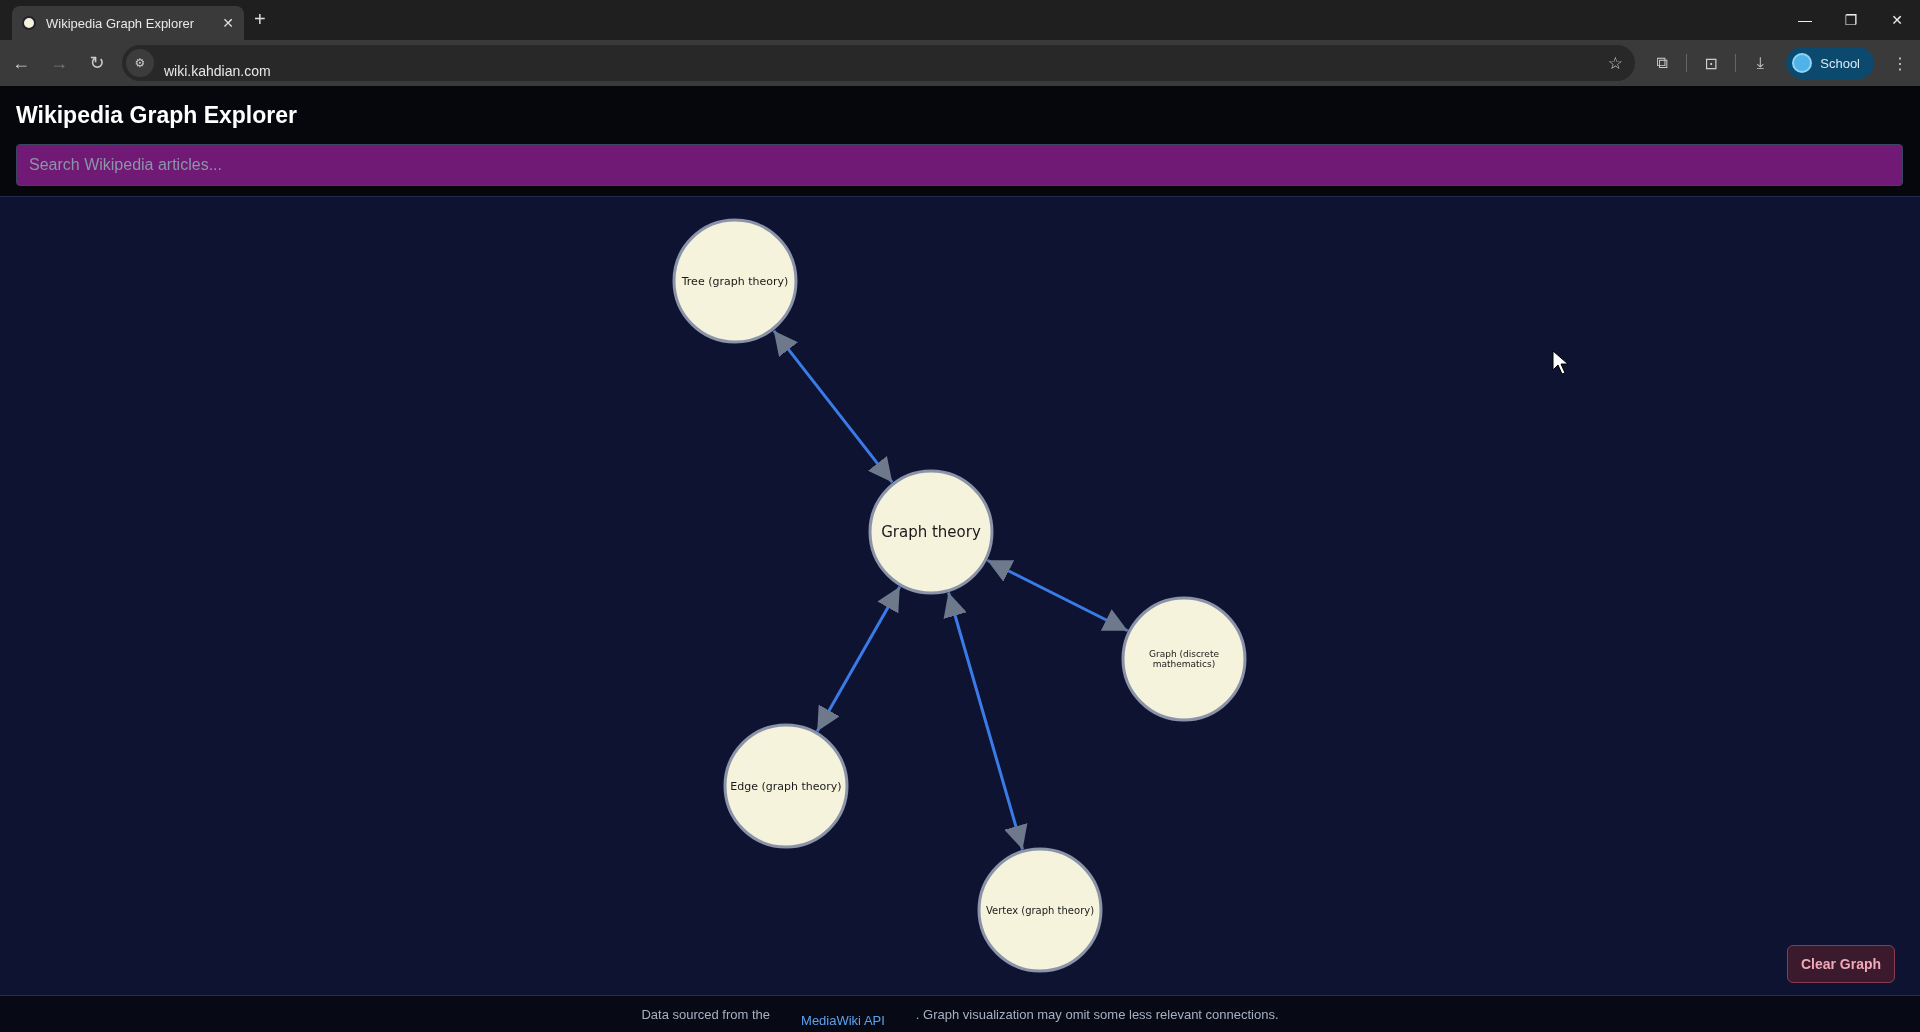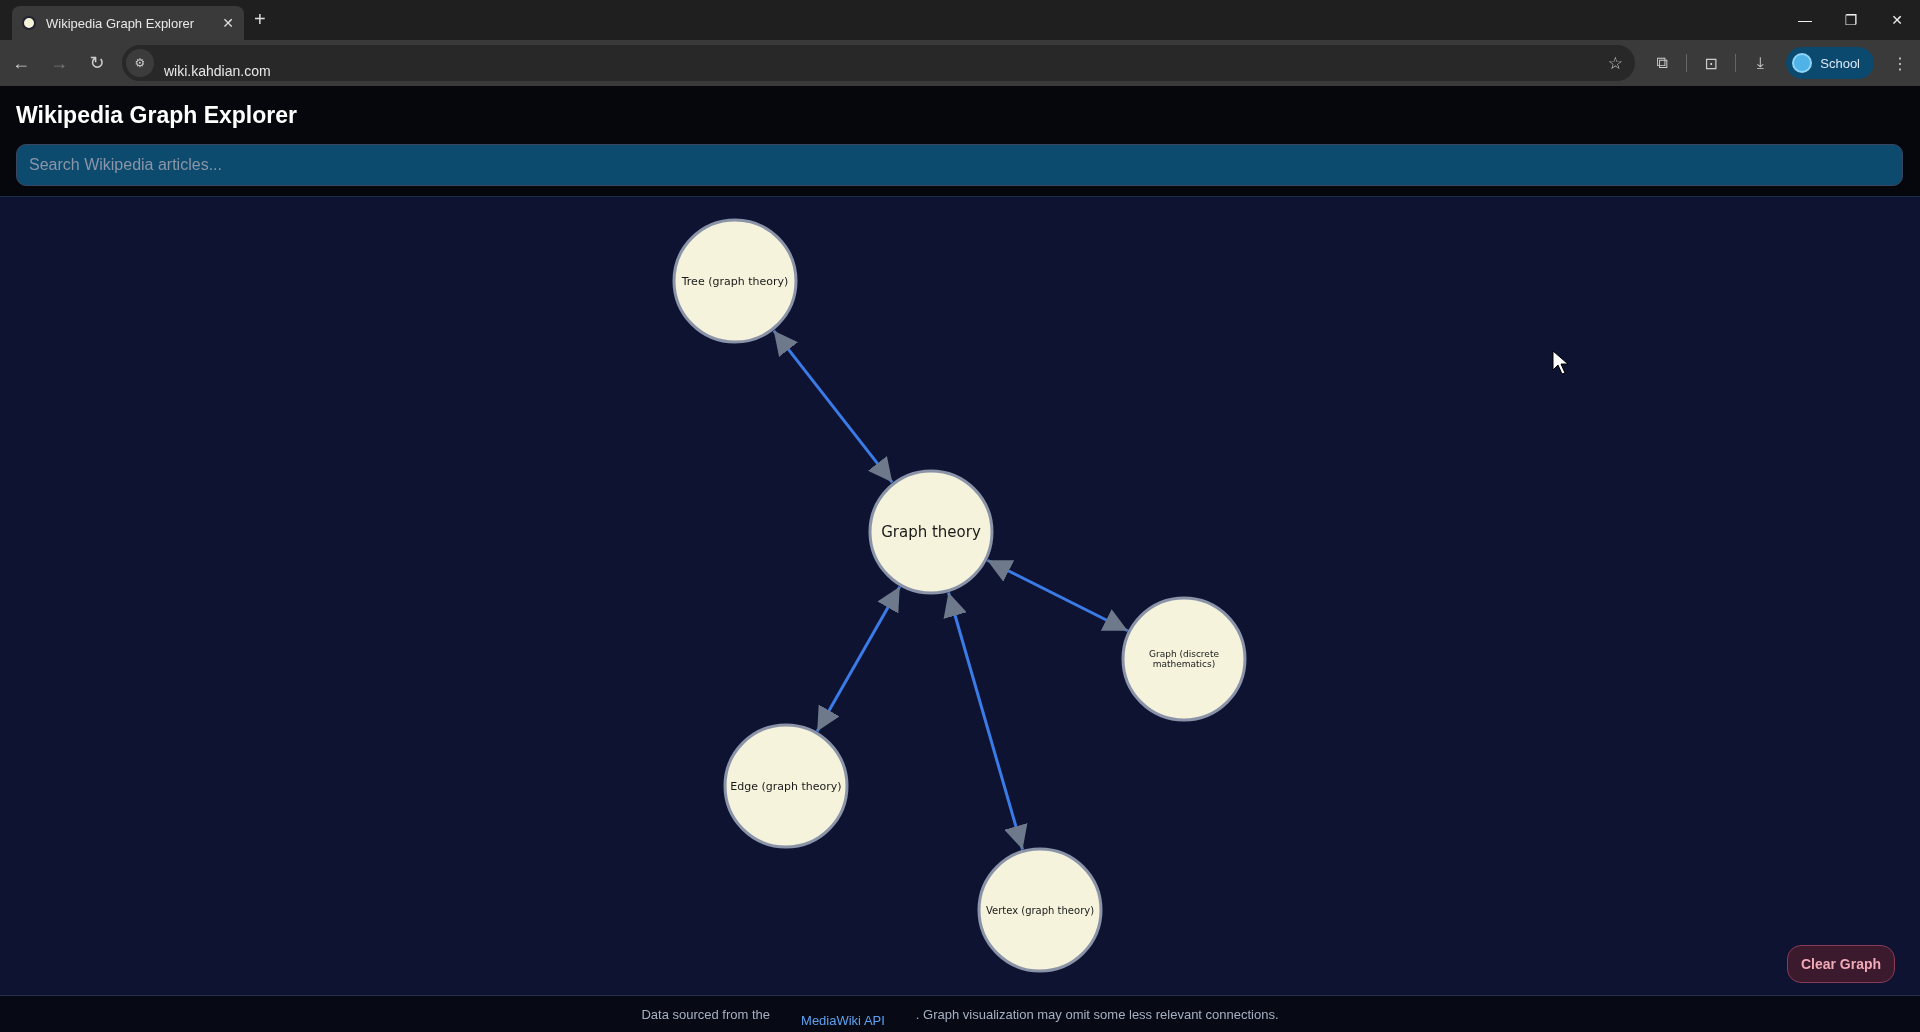--- a/index.html
+++ b/index.html
@@ -19,26 +19,26 @@
     .site-info { width: 28px; height: 28px; border-radius: 50%; background: #3c3c3c; margin-left: 4px; display: flex; align-items: center; justify-content: center; color: #ccc; font-size: 12px; }
     .url { color: #e8e8e8; font-size: 14px; margin-left: 10px; flex: 1; margin-top: 15px; }
     .star { color: #ccc; font-size: 17px; margin-right: 12px; }
     .tool-icons { position: absolute; right: 0; top: 0; height: 46px; display: flex; align-items: center; }
     .tool-icon { width: 40px; height: 40px; display: flex; align-items: center; justify-content: center; color: #ccc; font-size: 16px; }
     .sep { width: 1px; height: 18px; background: #666; margin: 0 4px; }
     .profile { height: 32px; padding: 0 14px 0 6px; background: #0b4a6e; border-radius: 16px; display: flex; align-items: center; color: #dbe9f5; font-size: 13px; margin: 13px 6px; }
     .profile-avatar { width: 20px; height: 20px; border-radius: 50%; background: #4fb3e8; margin-right: 8px; border: 2px solid #8fd3f7; }
     .app-header { position: absolute; left: 0; top: 86px; width: 1920px; height: 111px; background: #05070d; border-bottom: 1px solid #1e2a4a; }
     .app-title { position: absolute; left: 16px; top: 16px; color: #ffffff; font-size: 23px; font-weight: bold; }
-    .search { position: absolute; left: 16px; top: 58px; width: 1887px; height: 42px; background: #0c4a6e; border: 1px solid #3a4660; border-radius: 10px; color: #cfd6e2; font-size: 16px; padding: 12px 12px; font-family: "Liberation Sans", sans-serif; outline: none; }
+    .search { position: absolute; left: 16px; top: 58px; width: 1887px; height: 42px; background: #701a75; border: 1px solid #3a4660; border-radius: 4px; color: #cfd6e2; font-size: 16px; padding: 12px 12px; font-family: "Liberation Sans", sans-serif; outline: none; }
     .search::placeholder { color: #8a95a8; }
     .graph-area { position: absolute; left: 0; top: 197px; width: 1920px; height: 798px; background: #0d1330; }
     .graph-svg { position: absolute; left: 0; top: 0; }
     .node-label { font-family: "DejaVu Sans", sans-serif; fill: #1a1a1a; text-anchor: middle; }
-    .clear-btn { position: absolute; left: 1787px; top: 748px; width: 108px; height: 38px; background: #3a1a2c; border: 1px solid #8a3a55; border-radius: 14px; color: #f2a9b8; font-size: 14px; font-weight: bold; cursor: pointer; font-family: "Liberation Sans", sans-serif; }
+    .clear-btn { position: absolute; left: 1787px; top: 748px; width: 108px; height: 38px; background: #3a1a2c; border: 1px solid #8a3a55; border-radius: 6px; color: #f2a9b8; font-size: 14px; font-weight: bold; cursor: pointer; font-family: "Liberation Sans", sans-serif; }
     .footer { position: absolute; left: 0; top: 995px; width: 1920px; height: 37px; background: #070a14; border-top: 1px solid #25304f; display: flex; align-items: center; justify-content: center; color: #a7b0c2; font-size: 13px; gap: 31px; }
     .footer a { color: #5ea0f0; text-decoration: none; margin-top: 12px; }
     .cursor { position: absolute; left: 1552px; top: 350px; }
   </style>
 </head>
 <body>
 
 <div class="browser-top">
   <div class="tab">
     <span class="tab-favicon"></span>

